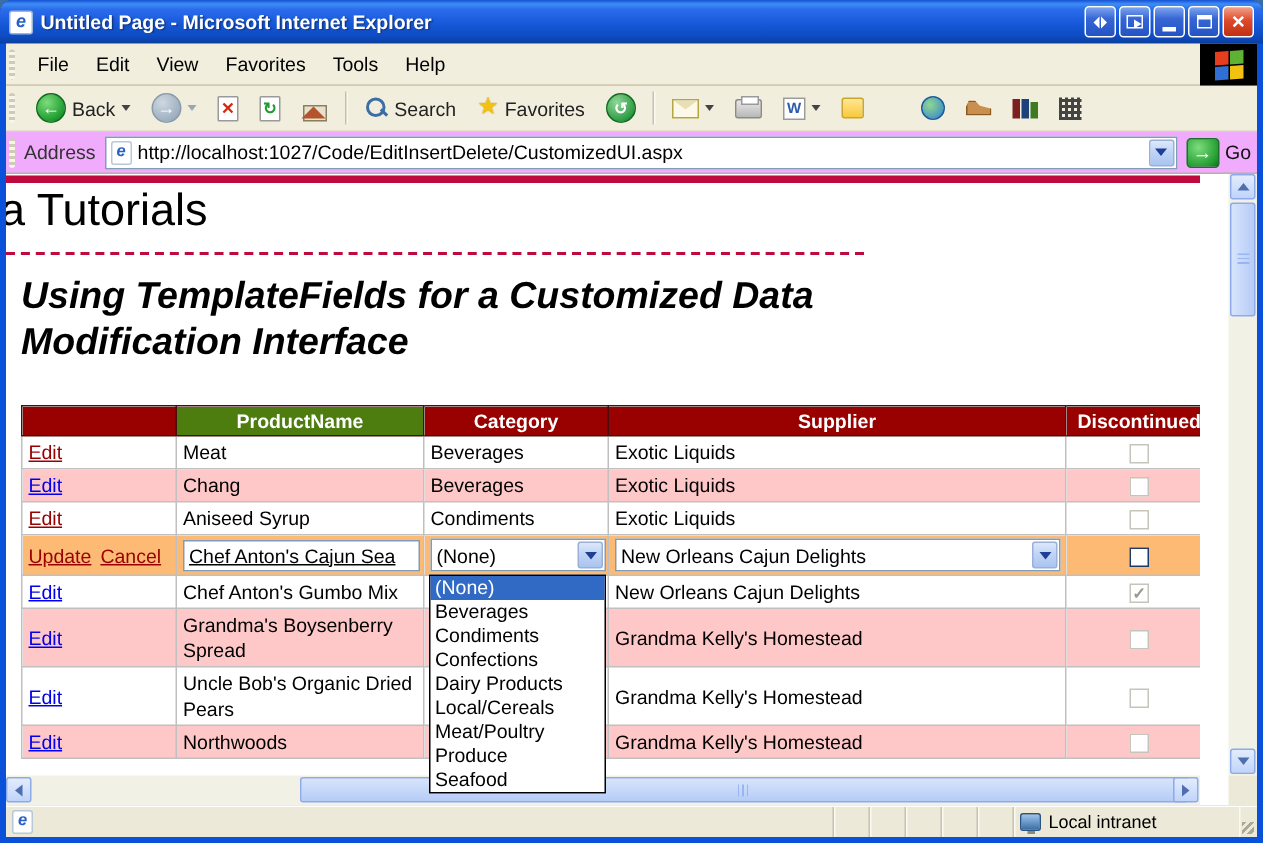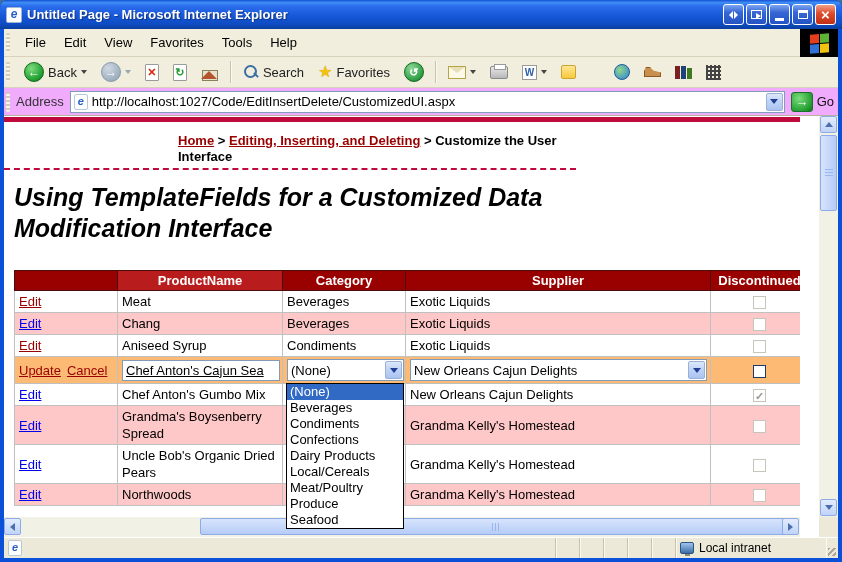--- a/index.html
+++ b/index.html
@@ -301,42 +301,36 @@
     </span>
     <span class="go-wrap">
       <span class="go-btn">→</span>
       <span class="go-label">Go</span>
     </span>
   </div>
 
   <div class="viewport">
     <div class="content">
       <div class="top-rule" style="background: rgb(190, 10, 60);"></div>
-      <div class="breadcrumb">
-        <a href="#" class="bc-link" style="color: rgb(153, 0, 0);">Home</a>
-        <span>&gt;</span>
-        <a href="#" class="bc-link" style="color: rgb(153, 0, 0);">Editing, Inserting, and Deleting</a>
-        <span>&gt;</span>
-        <span>Customize the User Interface</span>
-      </div>
+      <div class="site-title">a Tutorials</div>
       <div class="dashed-rule" style="border-top-color: rgb(190, 10, 60);"></div>
       <h1 class="heading">Using TemplateFields for a Customized Data Modification Interface</h1>
 
       <table class="grid">
         <colgroup>
             <col class="c1">
             <col class="c2">
             <col class="c3">
             <col class="c4">
             <col class="c5">
           </colgroup>
         <thead>
           <tr>
             <th style="background: rgb(153, 0, 0);"></th>
-            <th style="background: #b91c1c;">ProductName</th>
+            <th style="background: #4d7c0f;">ProductName</th>
             <th style="background: rgb(153, 0, 0);">Category</th>
             <th style="background: rgb(153, 0, 0);">Supplier</th>
             <th style="background: rgb(153, 0, 0);">Discontinued</th>
           </tr>
         </thead>
         <tbody>
             <tr>
               <td><a href="#" class="lnk" style="color:#990000">Edit</a></td>
               <td>Meat</td>
               <td>Beverages</td>

